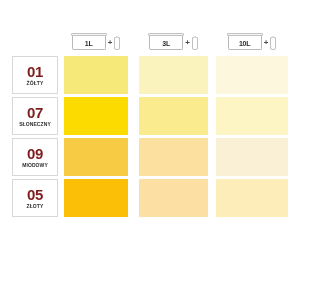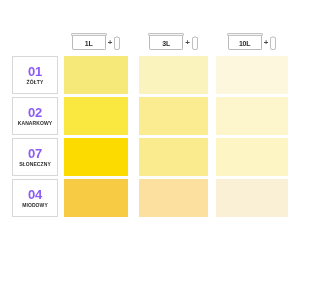--- a/index.html
+++ b/index.html
@@ -115,23 +115,23 @@
     height: 38px;
     border: 1px solid #d8d8d8;
     background: #ffffff;
     box-sizing: border-box;
     display: flex;
     flex-direction: column;
     align-items: center;
     justify-content: center;
   }
   .label-num {
-    font-size: 13px;
-    font-weight: bold;
-    color: #8b5cf6;
+    font-size: 15px;
+    font-weight: bold;
+    color: #7f1d1d;
     line-height: 1;
     letter-spacing: -0.3px;
   }
   .label-name {
     font-size: 5px;
     font-weight: bold;
     color: #2d2d2d;
     line-height: 1;
     margin-top: 2px;
     letter-spacing: 0.1px;
@@ -186,45 +186,45 @@
     <div class="row">
       <div class="label-cell">
         <span class="label-num">01</span>
         <span class="label-name">ŻÓŁTY</span>
       </div>
       <div class="swatch sw-1" style="background: rgb(247, 232, 122);"></div>
       <div class="swatch sw-2" style="background: rgb(251, 243, 189);"></div>
       <div class="swatch sw-3" style="background: rgb(253, 248, 221);"></div>
     </div>
 
-    <div class="row">
-      <div class="label-cell">
-        <span class="label-num">02</span>
-        <span class="label-name">KANARKOWY</span>
-      </div>
-      <div class="swatch sw-1" style="background: rgb(250, 231, 63);"></div>
-      <div class="swatch sw-2" style="background: rgb(251, 235, 145);"></div>
-      <div class="swatch sw-3" style="background: rgb(253, 246, 204);"></div>
-    </div>
 
     <div class="row">
       <div class="label-cell">
         <span class="label-num">07</span>
         <span class="label-name">SŁONECZNY</span>
       </div>
       <div class="swatch sw-1" style="background: rgb(252, 220, 0);"></div>
       <div class="swatch sw-2" style="background: rgb(251, 235, 143);"></div>
       <div class="swatch sw-3" style="background: rgb(253, 245, 196);"></div>
     </div>
 
     <div class="row">
       <div class="label-cell">
-        <span class="label-num">04</span>
+        <span class="label-num">09</span>
         <span class="label-name">MIODOWY</span>
       </div>
       <div class="swatch sw-1" style="background: rgb(248, 203, 69);"></div>
       <div class="swatch sw-2" style="background: rgb(251, 224, 160);"></div>
       <div class="swatch sw-3" style="background: rgb(250, 240, 214);"></div>
     </div>
 
+    <div class="row">
+      <div class="label-cell">
+        <span class="label-num">05</span>
+        <span class="label-name">ZŁOTY</span>
+      </div>
+      <div class="swatch sw-1" style="background: rgb(251, 191, 8);"></div>
+      <div class="swatch sw-2" style="background: rgb(251, 223, 163);"></div>
+      <div class="swatch sw-3" style="background: rgb(253, 238, 185);"></div>
+    </div>
 
   </div>
 </div>
 
 </body></html>

